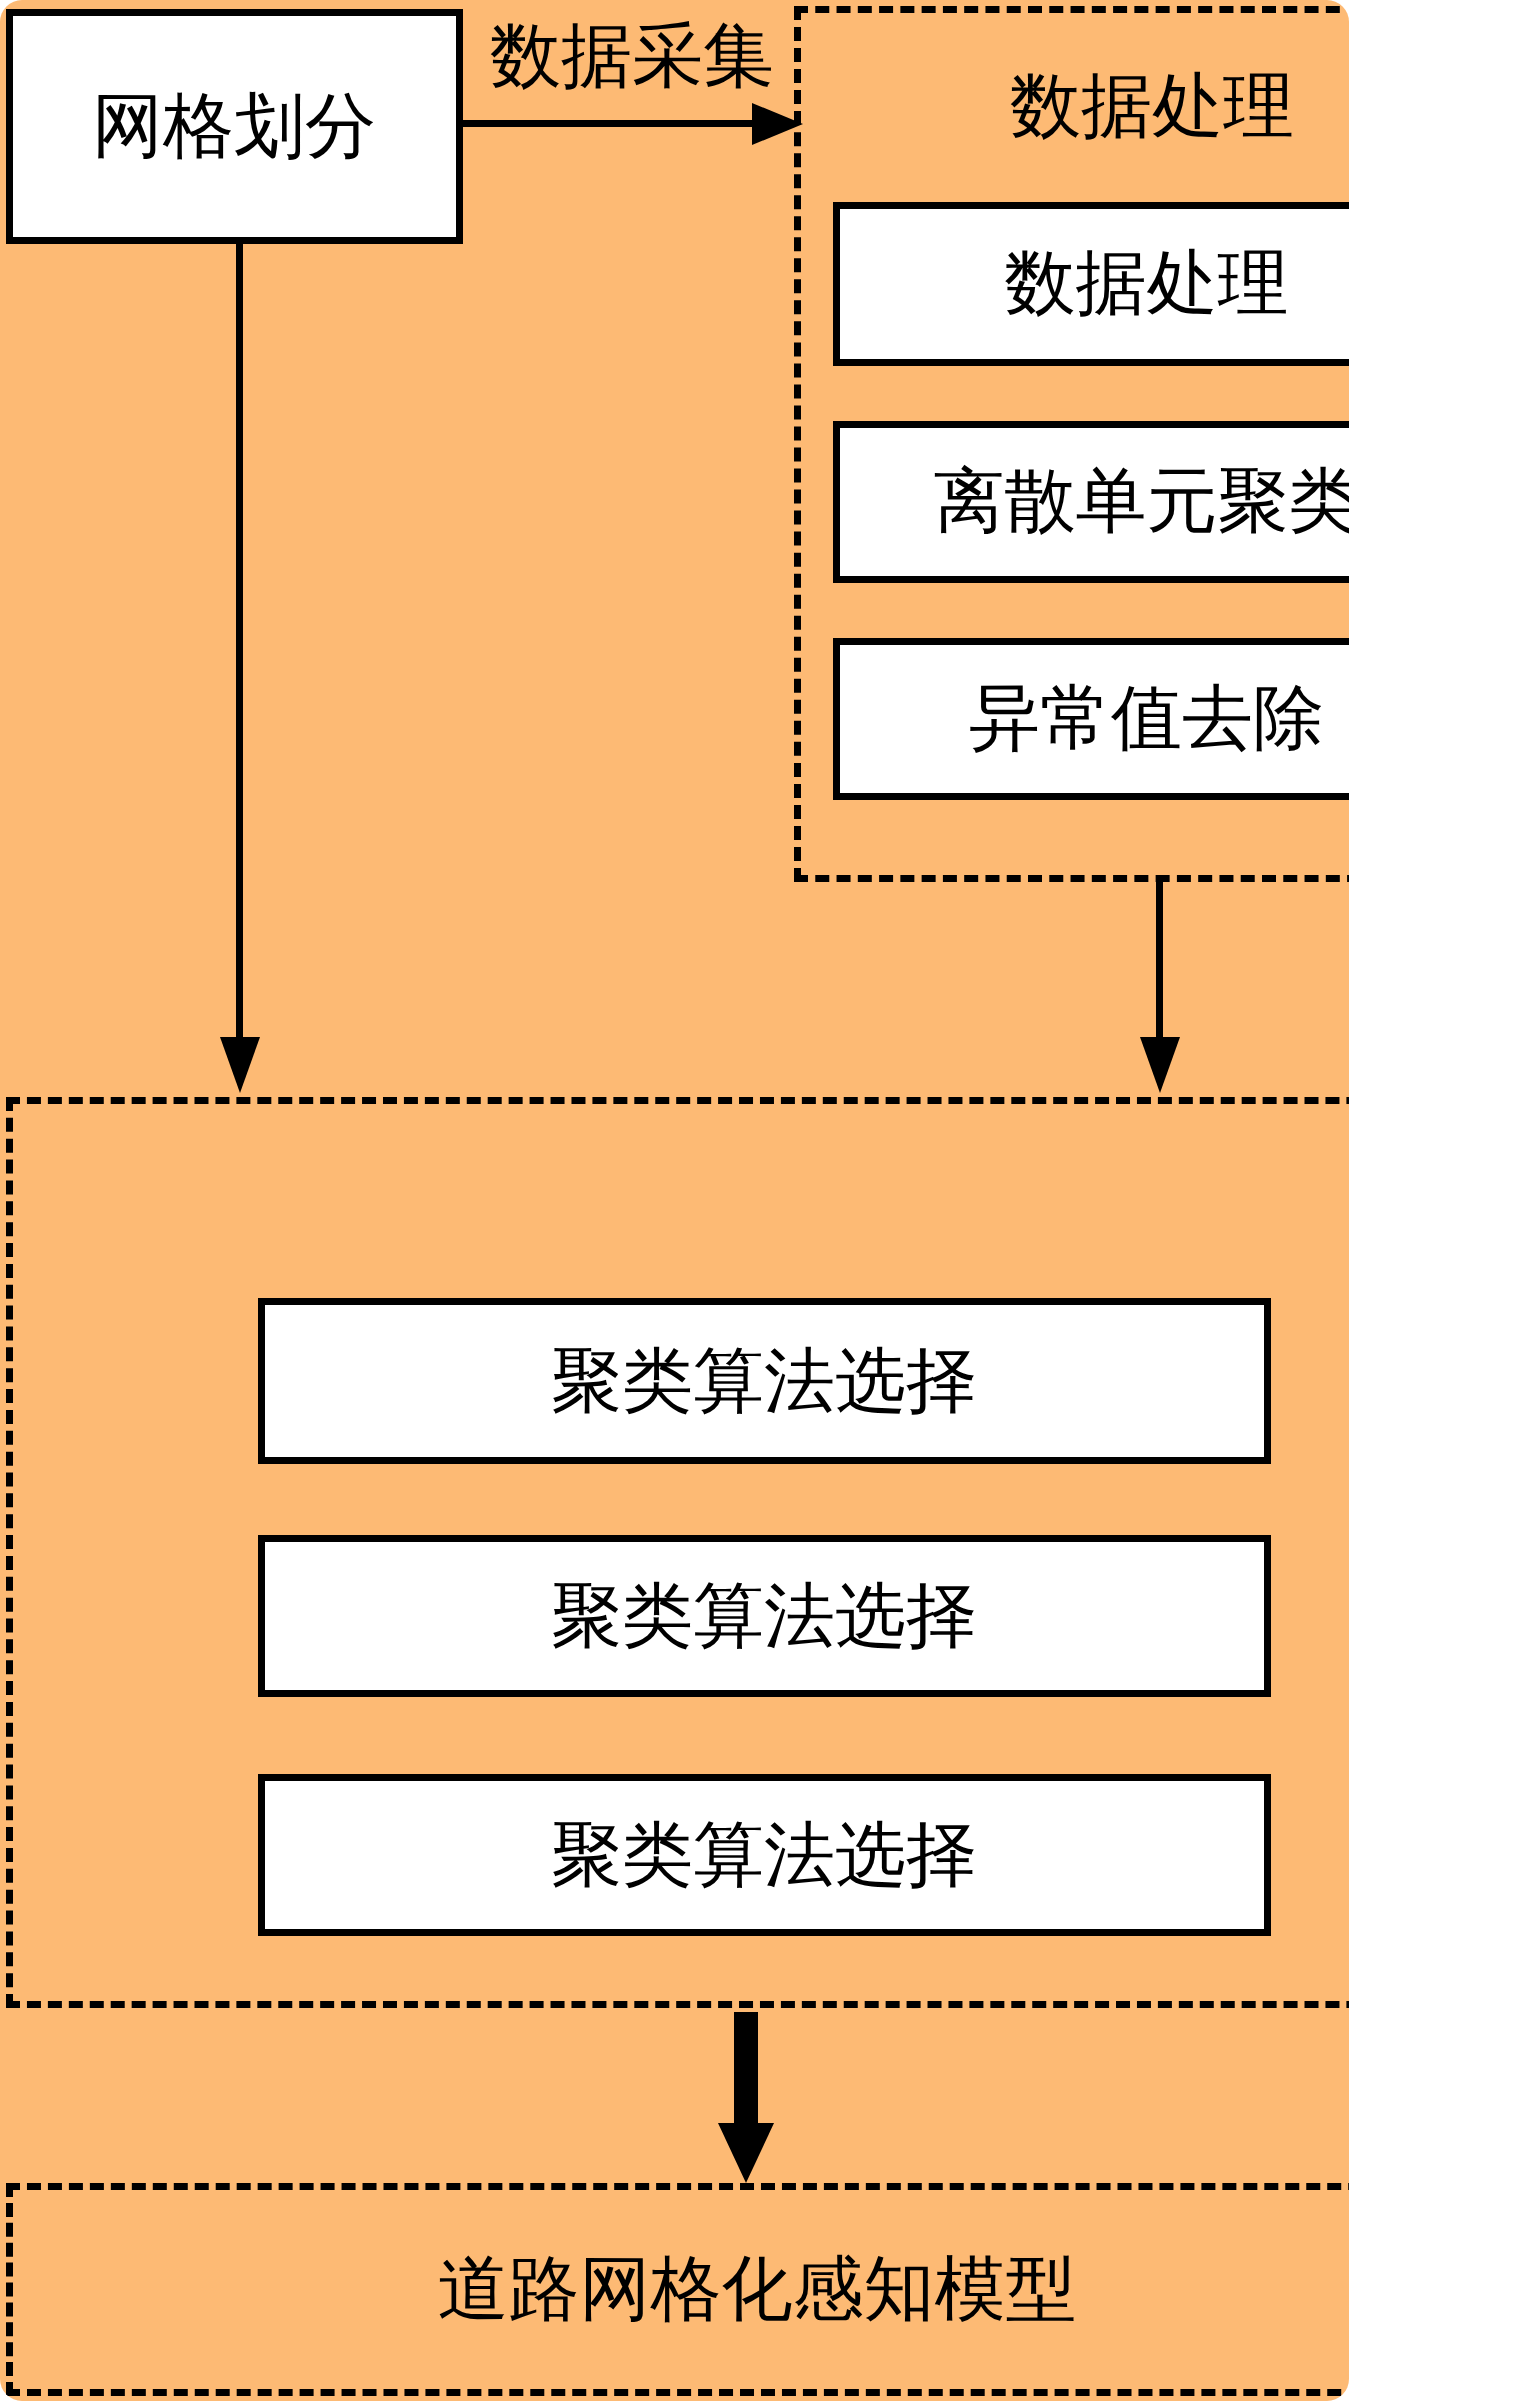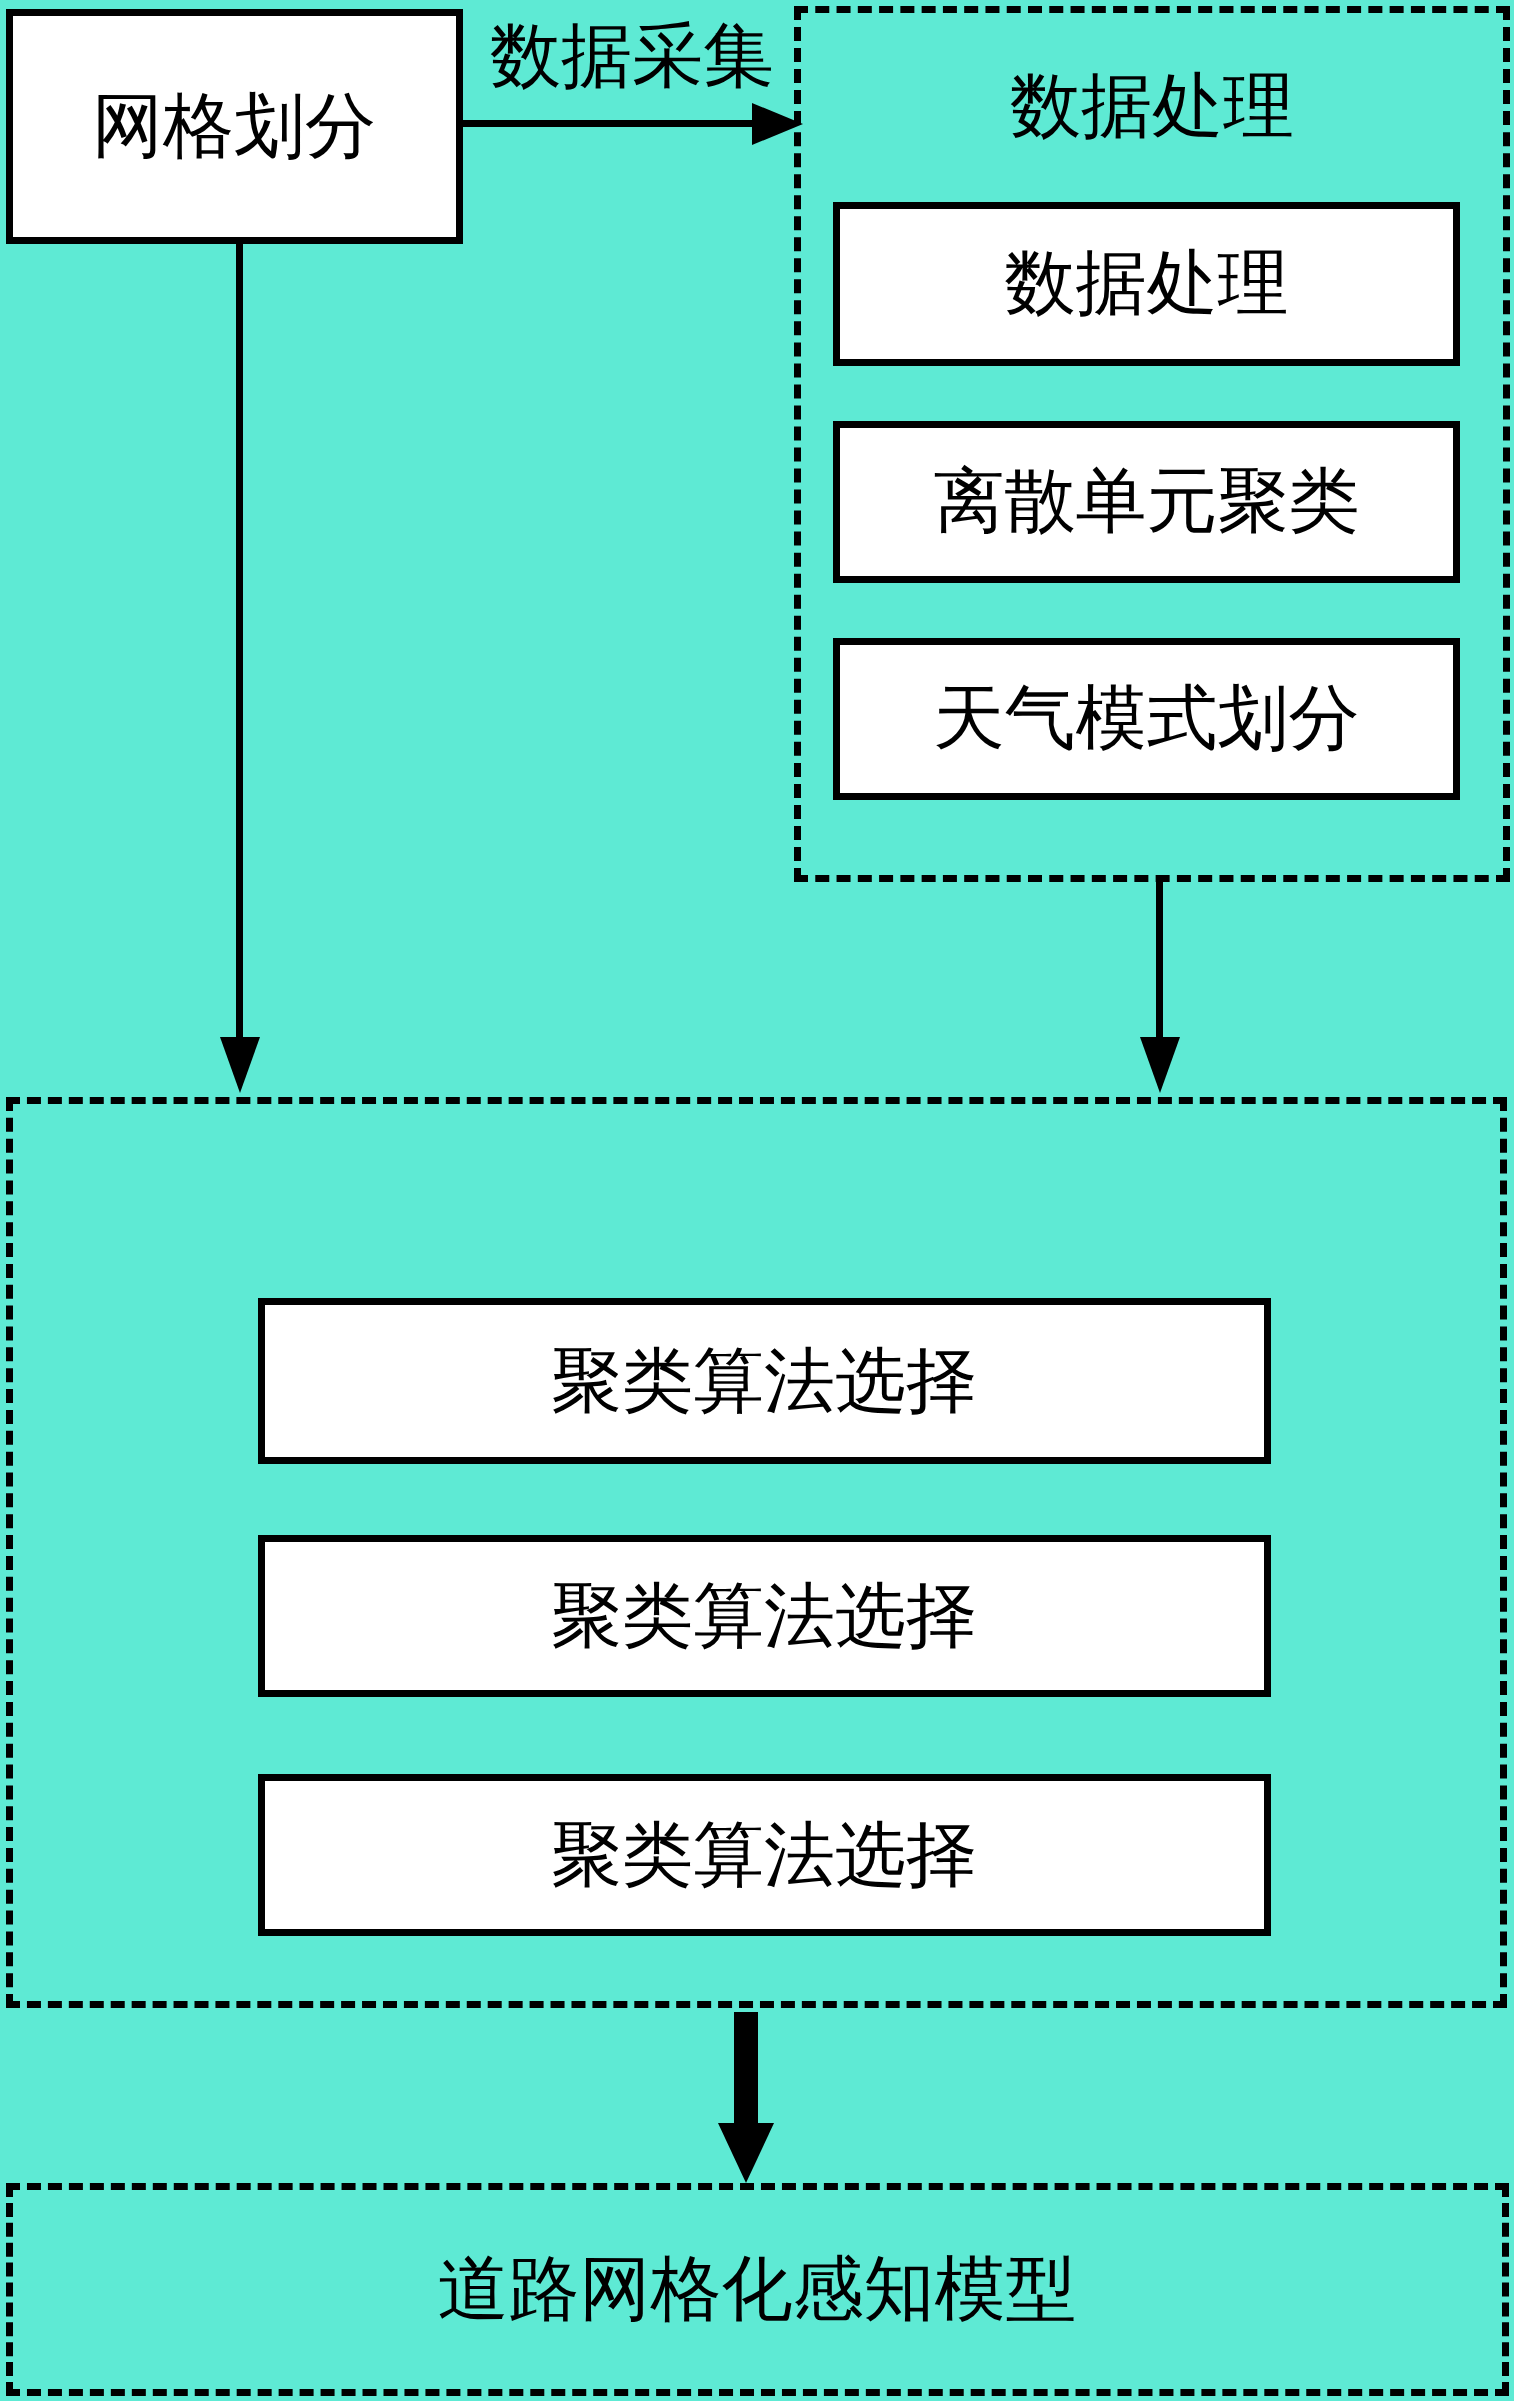--- a/index.html
+++ b/index.html
@@ -1,23 +1,24 @@
 <!DOCTYPE html>
 <html style="font-size:14.6px"><head>
 <meta charset="utf-8">
 <style>
   html, body { margin: 0; padding: 0; background: #ffffff; }
   .canvas {
     position: relative;
-    width: 1514px;
+    width: 1349px;
     height: 2401px;
-    background: #5eead4;
+    background: #fdba74;
     font-family: "Liberation Serif", "DejaVu Serif", serif;
     color: #000000;
     overflow: hidden;
+    border-radius: 22px;
   }
   .txt {
     font-size: 71px;
     line-height: 1;
     white-space: nowrap;
     color: #000000;
   }
   
   .solidbox {
     position: absolute;
@@ -96,21 +97,21 @@
 
   <div class="dashbox" style="left:794px; top:5.5px; width:716px; height:876px;">
     <div class="boxtitle txt" style="top:58px;">数据处理</div>
     <div class="solidbox" style="left:32px; top:189px; width:627px; height:164px;">
       <span class="txt">数据处理</span>
     </div>
     <div class="solidbox" style="left:32px; top:408px; width:627px; height:162px;">
       <span class="txt">离散单元聚类</span>
     </div>
     <div class="solidbox" style="left:32px; top:625px; width:627px; height:162px;">
-      <span class="txt">天气模式划分</span>
+      <span class="txt">异常值去除</span>
     </div>
   </div>
 
   <div class="vline" style="left:236px; top:244px; width:7.3px; height:794px;"></div>
   <div class="head-down" style="left:220px; top:1037px;"></div>
 
   <div class="vline" style="left:1156px; top:880px; width:7.3px; height:159px;"></div>
   <div class="head-down" style="left:1140px; top:1037px;"></div>
 
   <div class="dashbox" style="left:5.5px; top:1097px; width:1501px; height:911px;">

